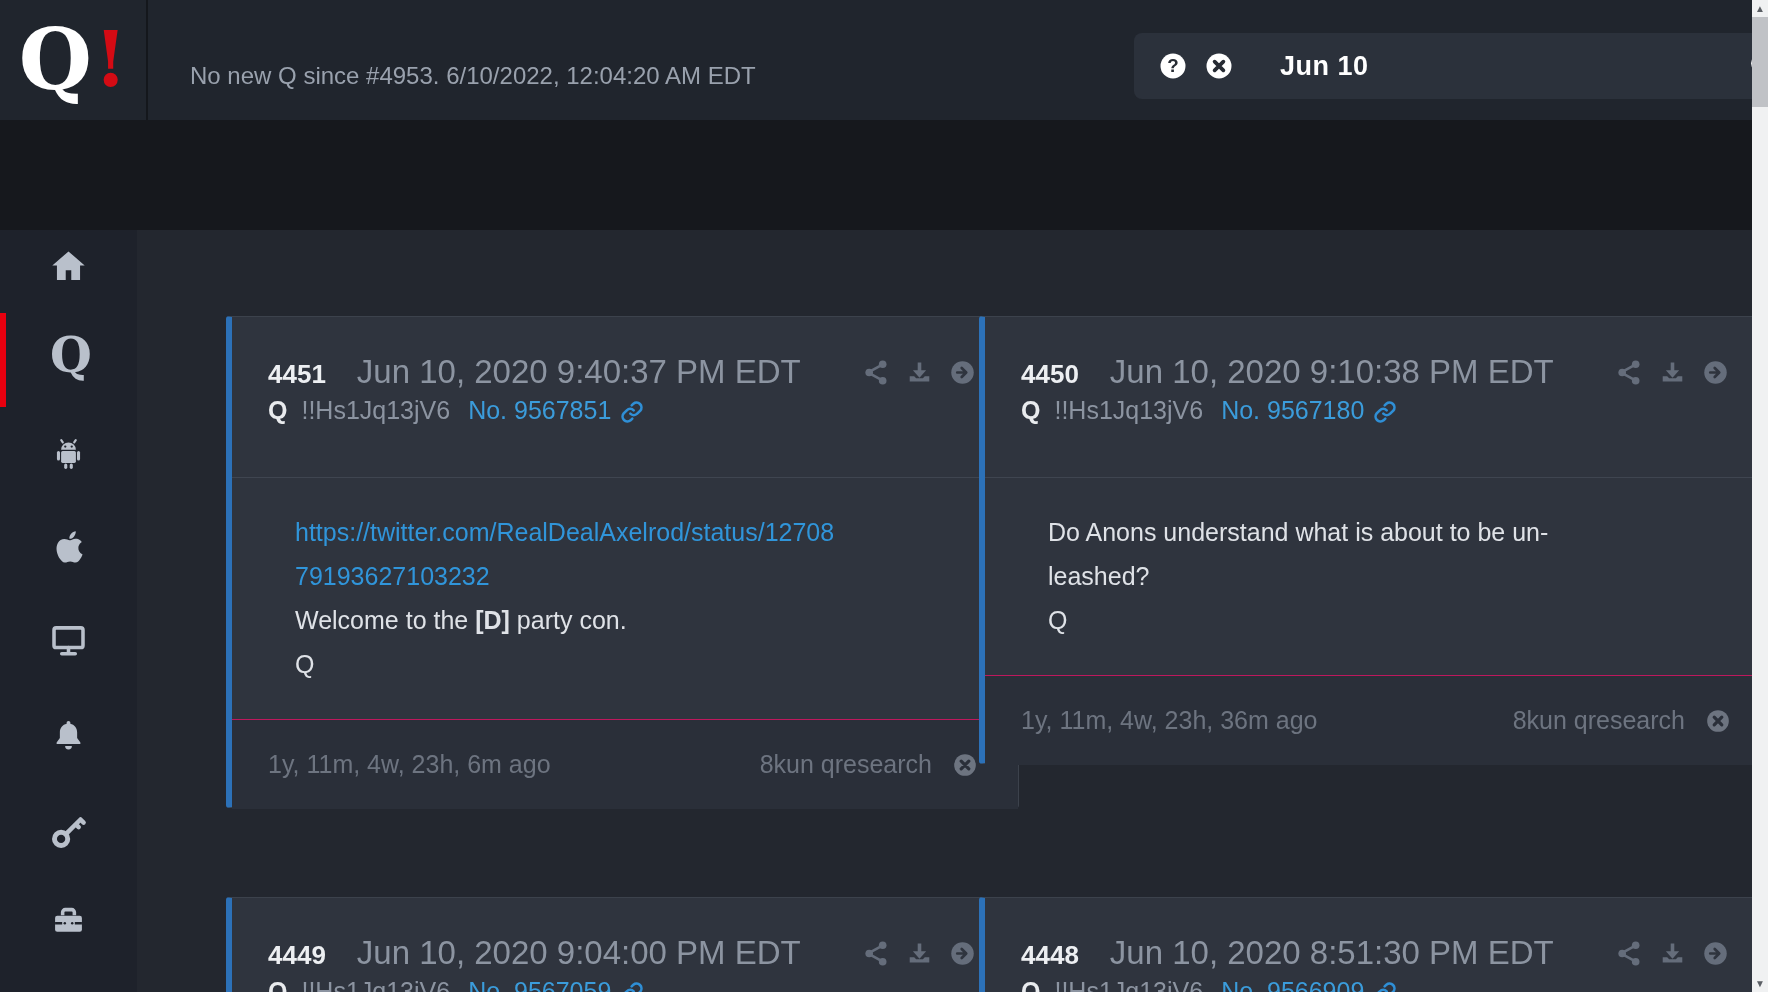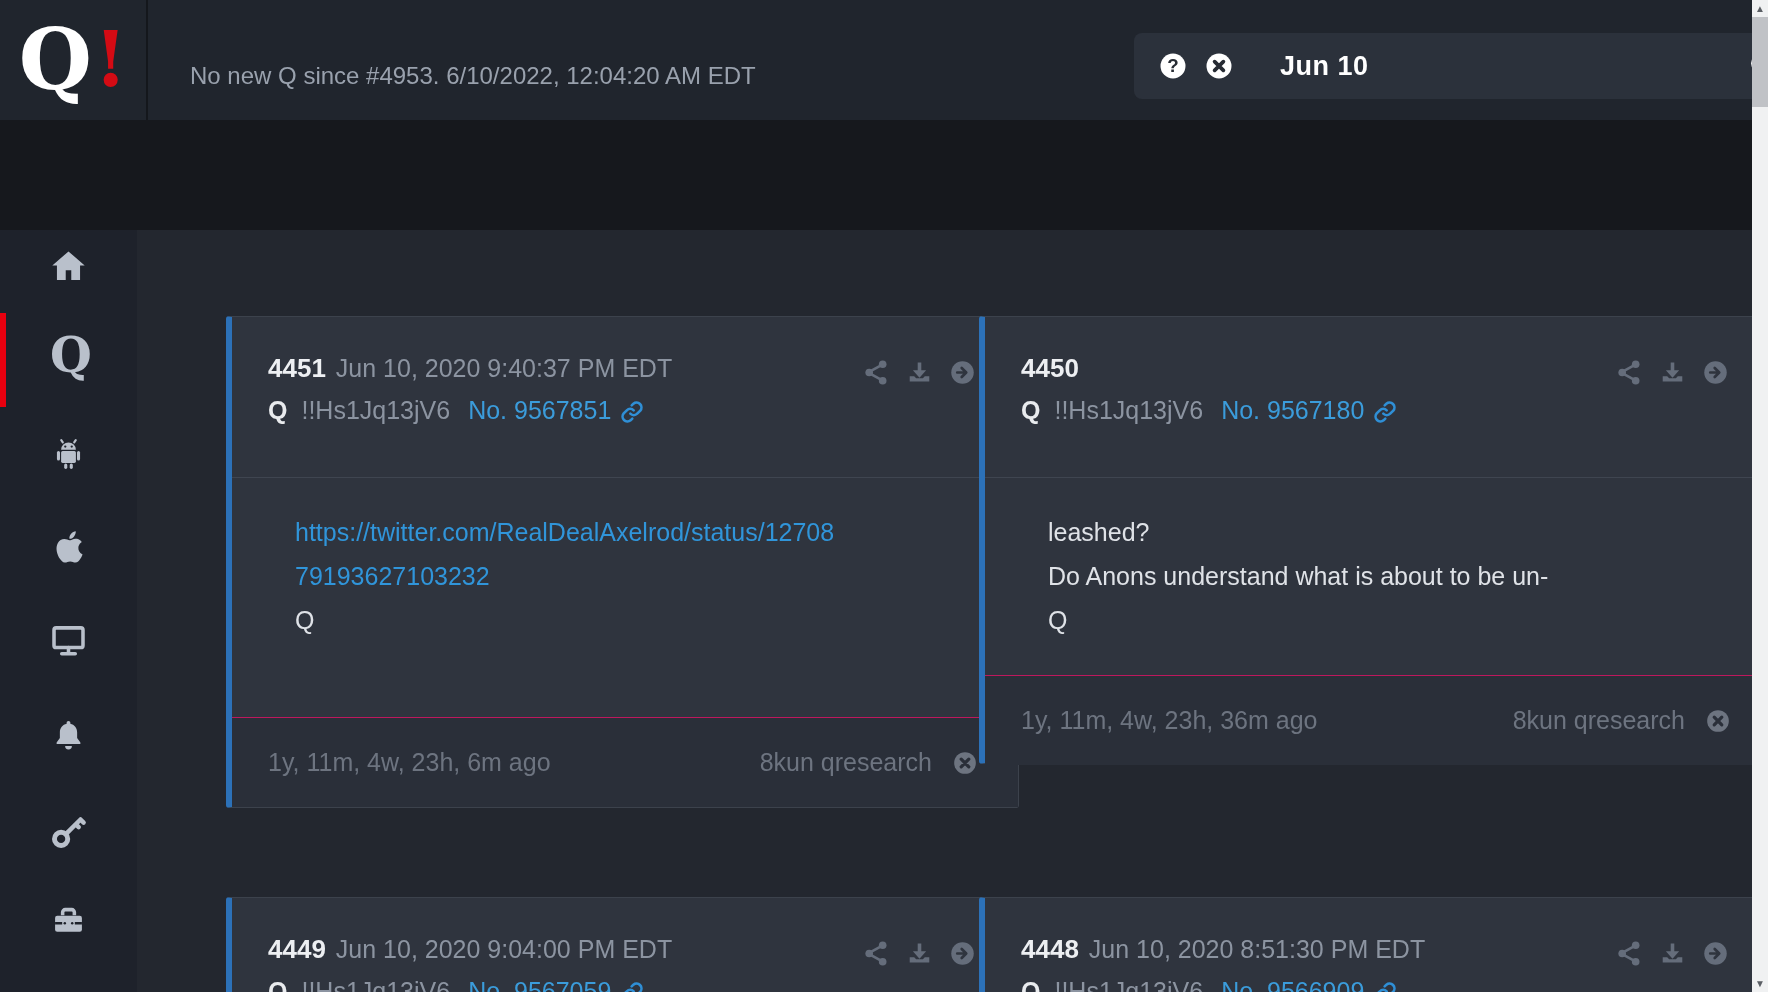--- a/index.html
+++ b/index.html
@@ -48,21 +48,21 @@
   .side-item { position:absolute; left:50px; width:37px; height:37px; color:#b9c0cb; cursor:pointer; }
   .q-letter { font-family:"DejaVu Serif","Liberation Serif",serif; font-weight:bold; font-size:48px; line-height:37px; color:#b9c0cb; text-align:center; width:37px; }
   .active-bar { position:absolute; left:0; top:83px; width:6px; height:94px; background:#e8000f; }
 
   
   .main { position:absolute; left:137px; top:230px; width:1615px; height:762px; background:#23272f; overflow:hidden; }
   .card { position:absolute; width:793px; background:#2f343e; border:1px solid #3c424c; border-left:6px solid #2c71b8; border-radius:3px; display:flex; flex-direction:column; --cut:#2f343e; }
   .card-header { position:relative; height:160px; padding:36px 40px 0 36px; flex:none; }
   .line1 { display:flex; align-items:baseline; height:32px; }
   .post-num { font-size:26px; font-weight:700; color:#edeff2; }
-  .post-date { font-size:25px; color:#8c94a1; margin-left:10px; }
+  .post-date { font-size:33px; color:#8c94a1; margin-left:31px; }
   .hdr-icons { position:absolute; right:42px; top:42px; display:flex; gap:16px; color:#656d7b; }
   .hdr-icons .hic { width:27px; height:27px; cursor:pointer; }
   .line2 { display:flex; align-items:baseline; margin-top:11px; height:32px; }
   .post-author { font-size:25px; font-weight:700; color:#e9ebee; }
   .post-trip { font-size:25px; color:#8c94a1; margin-left:14px; }
   .post-ref { font-size:25px; color:#3b9cdb; margin-left:18px; cursor:pointer; }
   .link-ic { width:24px; height:24px; color:#2f8fd6; align-self:center; margin-left:9px; cursor:pointer; }
   .card-sep { height:1px; background:#3f4550; flex:none; }
   .card-body { padding:32px 40px 33px 36px; font-size:25px; line-height:44px; color:#dfe2e7; flex:none;margin-left:27px; }
   .card-body .blue { color:#3095da; cursor:pointer; display:block; }
@@ -290,37 +290,39 @@
         <span class="post-ref">No. 9567851</span>
         <svg class="link-ic">
             <use href="#i-link"></use>
           </svg>
       </div>
     </div>
     <div class="card-sep"></div>
     <div class="card-body">
       <span class="blue">https://twitter.com/RealDealAxelrod/status/12708</span>
       <span class="blue">79193627103232</span>
+      <div><span>Welcome to the </span><b>[D]</b><span> party con.</span></div>
       <div>Q</div>
     </div>
     <div class="card-footer">
       <span class="post-age">1y, 11m, 4w, 23h, 6m ago</span>
       <span class="footer-right">
         <span class="post-source">8kun qresearch</span>
         <svg class="footer-x">
             <use href="#i-circle-x"></use>
           </svg>
       </span>
     </div>
   </div>
 
   <div class="card card2">
     <div class="card-header">
       <div class="line1">
         <span class="post-num">4450</span>
+        <span class="post-date">Jun 10, 2020 9:10:38 PM EDT</span>
       </div>
       <div class="hdr-icons">
         <svg class="hic">
             <use href="#i-share"></use>
           </svg>
         <svg class="hic">
             <use href="#i-download"></use>
           </svg>
         <svg class="hic">
             <use href="#i-circle-arrow"></use>
@@ -330,22 +332,22 @@
         <span class="post-author">Q</span>
         <span class="post-trip">!!Hs1Jq13jV6</span>
         <span class="post-ref">No. 9567180</span>
         <svg class="link-ic">
             <use href="#i-link"></use>
           </svg>
       </div>
     </div>
     <div class="card-sep"></div>
     <div class="card-body">
+      <div>Do Anons understand what is about to be un-</div>
       <div>leashed?</div>
-      <div>Do Anons understand what is about to be un-</div>
       <div>Q</div>
     </div>
     <div class="card-footer">
       <span class="post-age">1y, 11m, 4w, 23h, 36m ago</span>
       <span class="footer-right">
         <span class="post-source">8kun qresearch</span>
         <svg class="footer-x">
             <use href="#i-circle-x"></use>
           </svg>
       </span>

